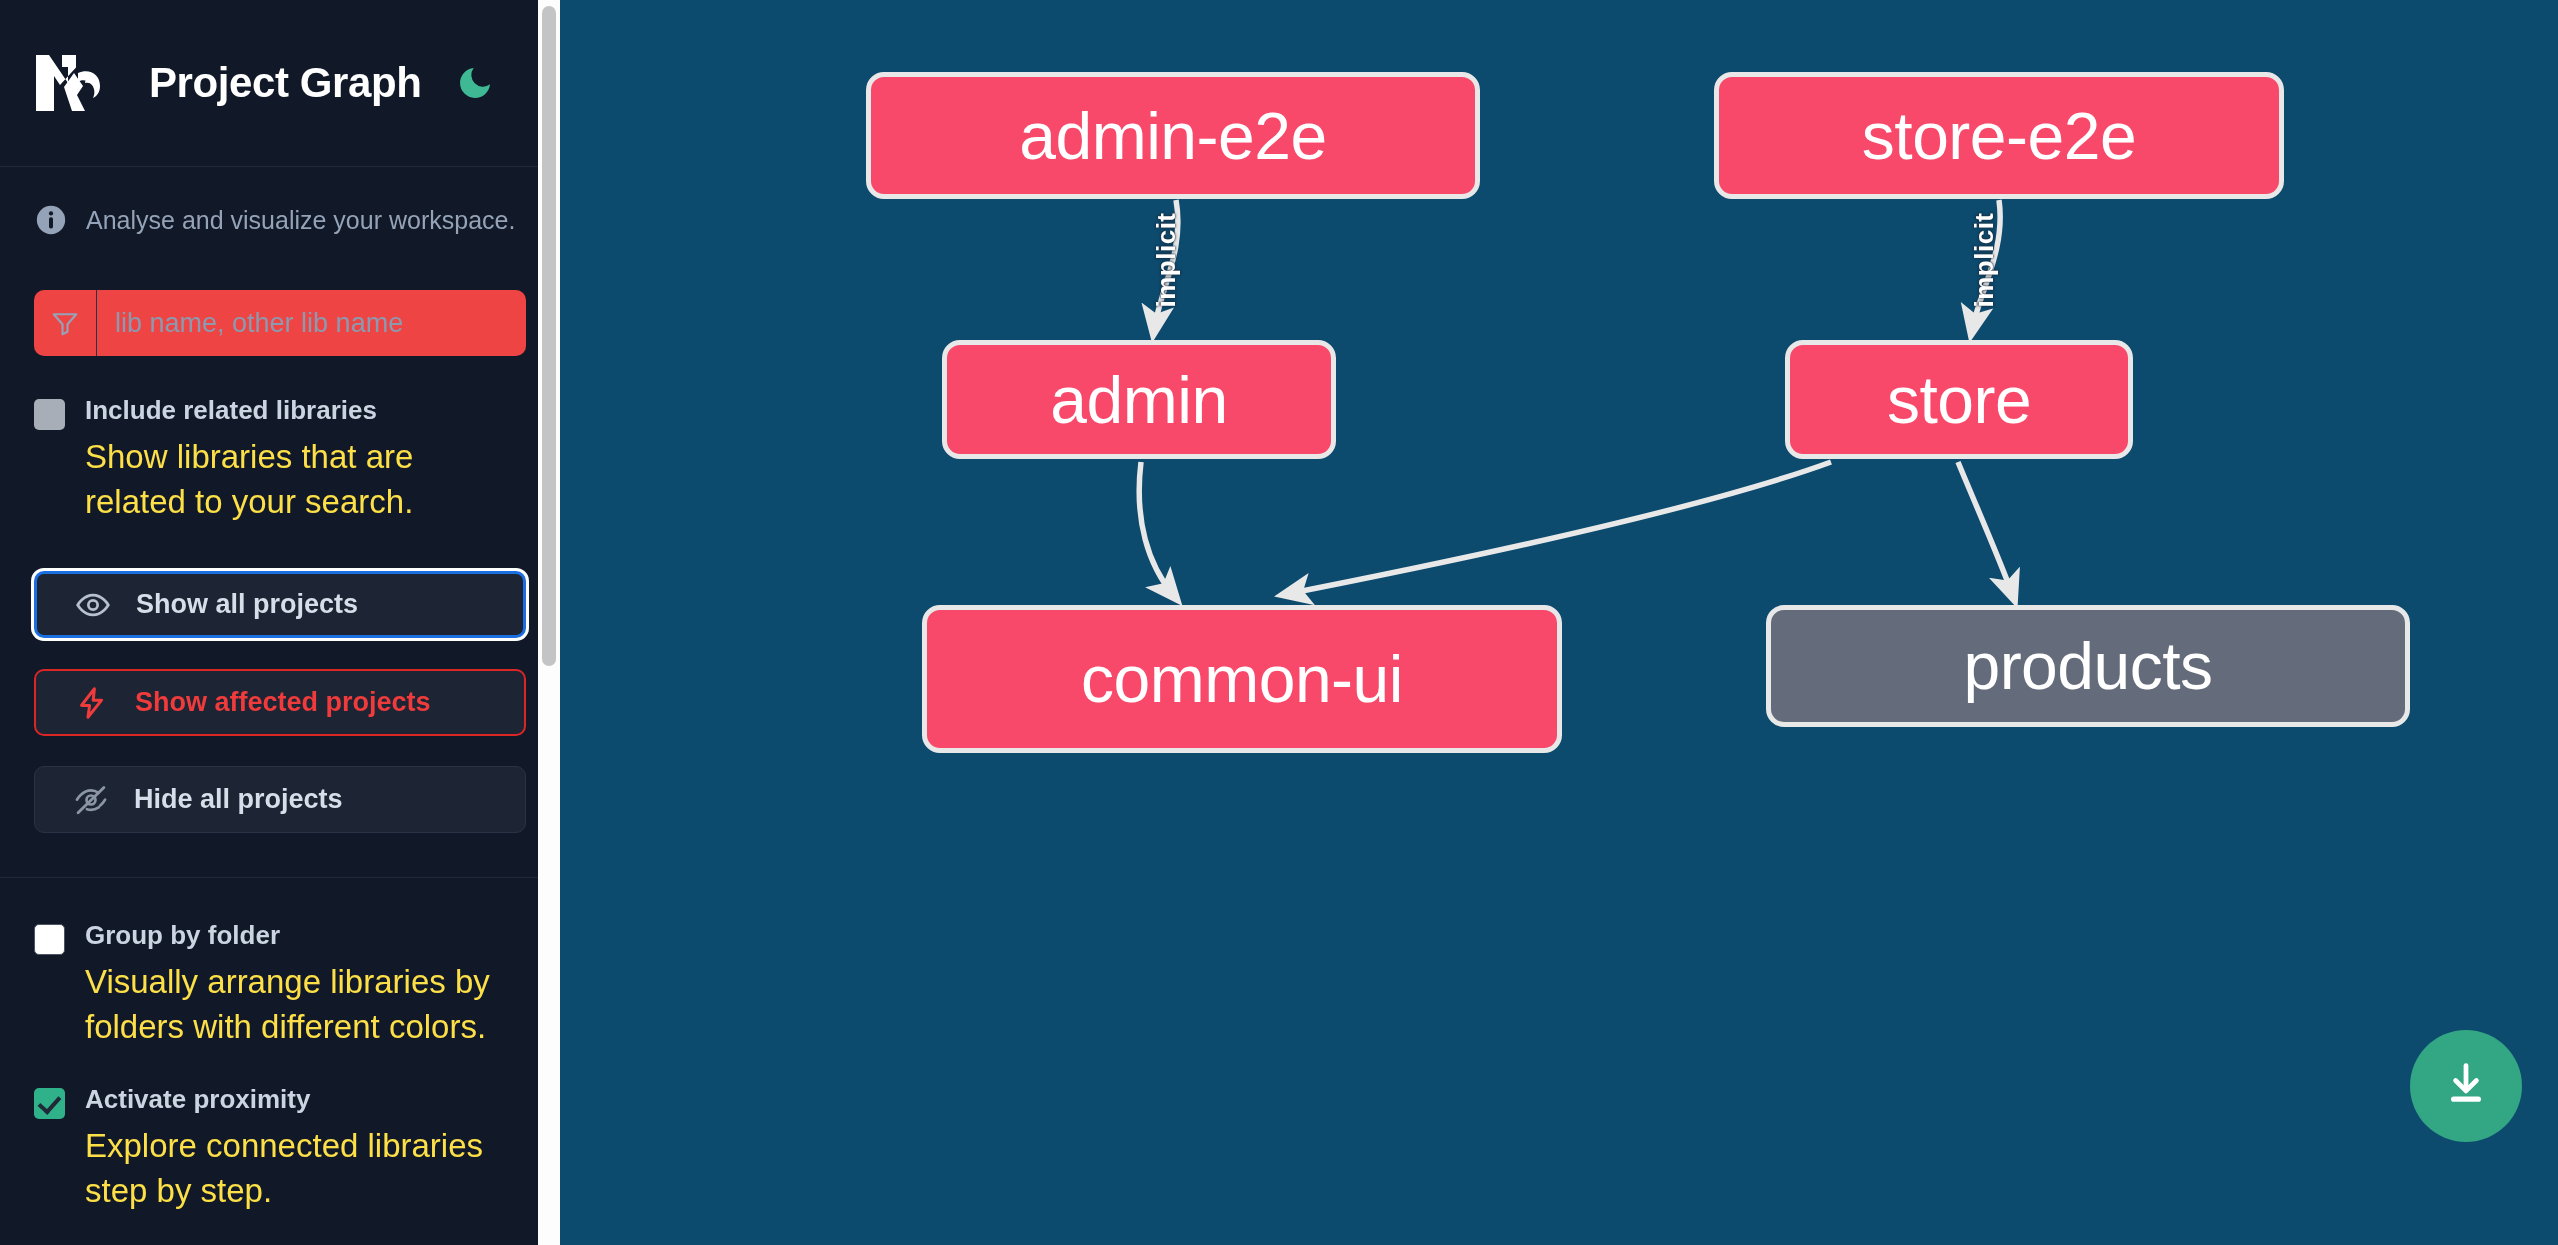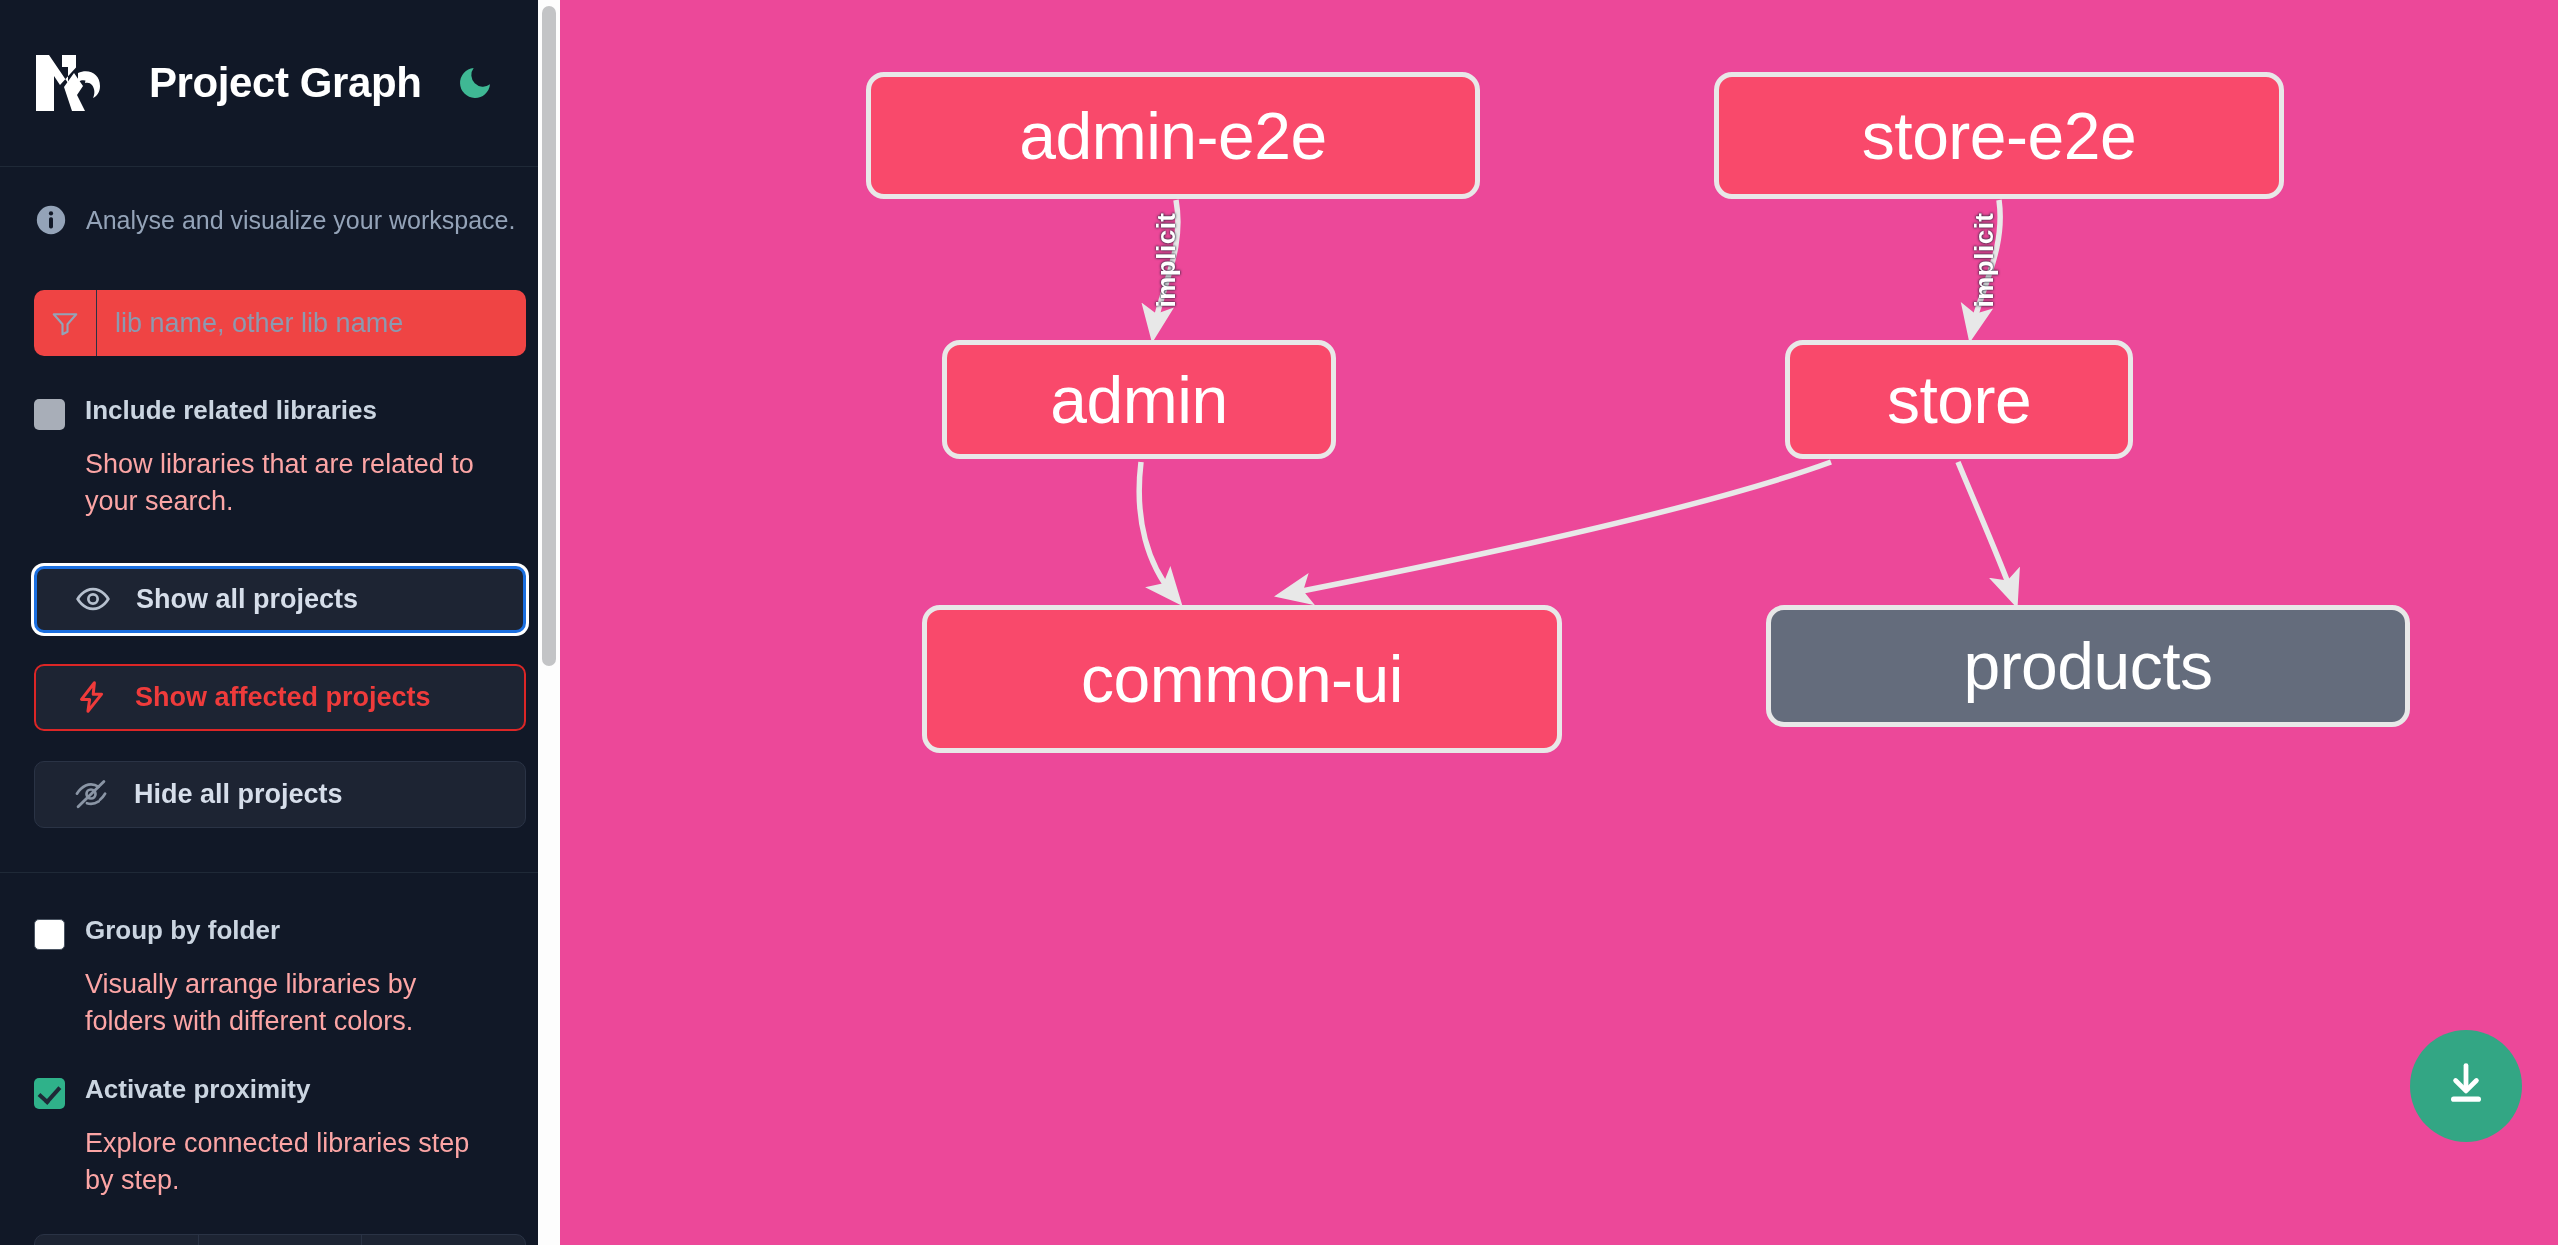--- a/index.html
+++ b/index.html
@@ -86,21 +86,21 @@
     content: ""; position: absolute; left: 9px; top: 4px;
     width: 9px; height: 17px;
     border: solid #1F2937; border-width: 0 4px 4px 0;
     transform: rotate(42deg);
   }
   .check-texts { margin-left: 20px; }
   .check-label {
     color: #CBD5E1; font-size: 26px; font-weight: 700; line-height: 1.32;
   }
   .check-desc {
-    color: #fca5a5; font-size: 27px; line-height: 1.36; margin-top: 19px;
+    color: #fde047; font-size: 33px; line-height: 1.36; margin-top: 8px;
     max-width: 410px;
   }
 
   .btn {
     margin: 0 34px; height: 67px;
     display: flex; align-items: center;
     background: #1D2433;
     border-radius: 10px;
     padding-left: 38px;
     cursor: pointer;
@@ -144,21 +144,21 @@
   }
   #side-scrollbar-thumb {
     position: absolute; left: 4px; top: 6px;
     width: 14px; height: 660px;
     background: #C3C4C6; border-radius: 7px;
   }
 
   
   #canvas {
     position: relative; flex: 1; height: 1245px;
-    background: #ec4899;
+    background: #0c4a6e;
     overflow: hidden;
   }
   #edges { position: absolute; left: 0; top: 0; width: 1998px; height: 1245px; }
 
   .node {
     position: absolute;
     display: flex; align-items: center; justify-content: center;
     border-radius: 18px;
     border: 5px solid #E8E8E8;
     color: #FFFFFF;

